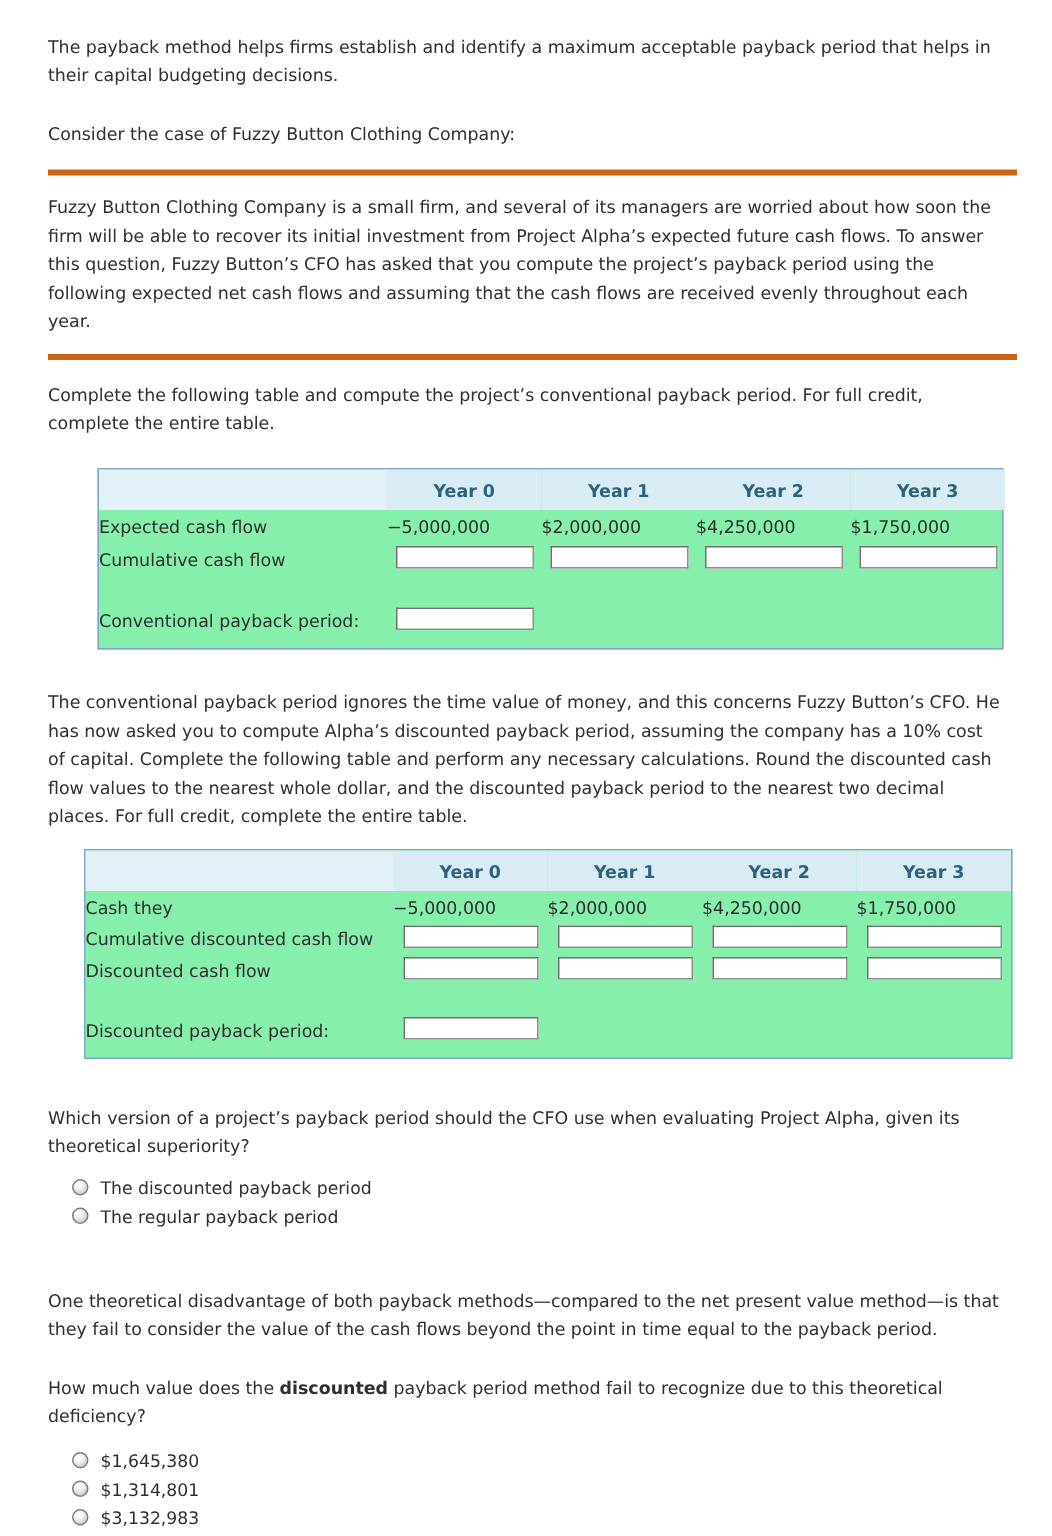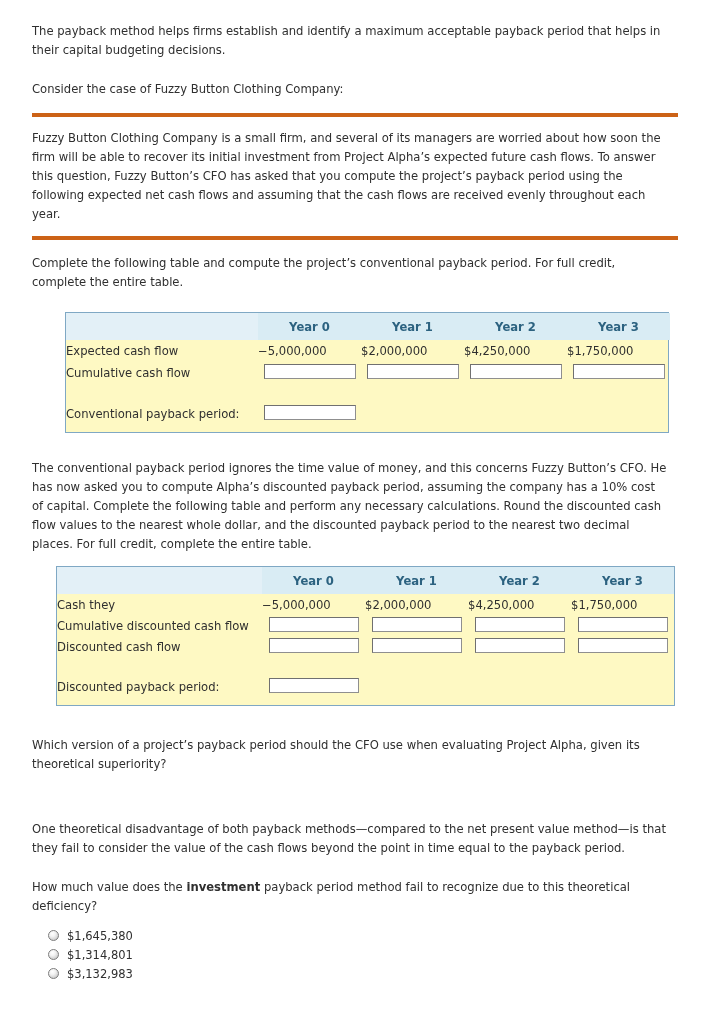--- a/index.html
+++ b/index.html
@@ -36,21 +36,21 @@
 
   .divider {
     height: 4px;
     background: #cc6216;
     margin: 0 11px 0 20px;
   }
 
   
   .tbl-wrap {
     border: 1px solid #7fa8c4;
-    background: #fef9c3;
+    background: #86efac;
     box-sizing: border-box;
   }
   .tbl-wrap.t1 {
     margin-left: 53px;
     width: 604px;
   }
   .tbl-wrap.t2 {
     margin-left: 44px;
     width: 619px;
   }
@@ -272,29 +272,39 @@
       </tbody>
     </table>
   </div>
 
   <div class="spacer-30"></div>
 
   <p class="para">Which version of a project’s payback period should the CFO use when evaluating Project Alpha, given its theoretical superiority?</p>
 
   <div class="spacer-8"></div>
 
+  <div class="opt-list">
+    <div class="opt">
+      <span class="radio"></span>
+      <span class="opt-label">The discounted payback period</span>
+    </div>
+    <div class="opt">
+      <span class="radio"></span>
+      <span class="opt-label">The regular payback period</span>
+    </div>
+  </div>
 
   <div class="spacer-30"></div>
   <div class="spacer-8"></div>
 
   <p class="para">One theoretical disadvantage of both payback methods—compared to the net present value method—is that they fail to consider the value of the cash flows beyond the point in time equal to the payback period.</p>
 
   <div class="spacer-20"></div>
 
-  <p class="para"><span>How much value does the </span><b class="strong">investment</b><span> payback period method fail to recognize due to this theoretical deficiency?</span></p>
+  <p class="para"><span>How much value does the </span><b class="strong">discounted</b><span> payback period method fail to recognize due to this theoretical deficiency?</span></p>
 
   <div class="spacer-10"></div>
 
   <div class="opt-list">
     <div class="opt">
       <span class="radio"></span>
       <span class="opt-label">$1,645,380</span>
     </div>
     <div class="opt">
       <span class="radio"></span>

